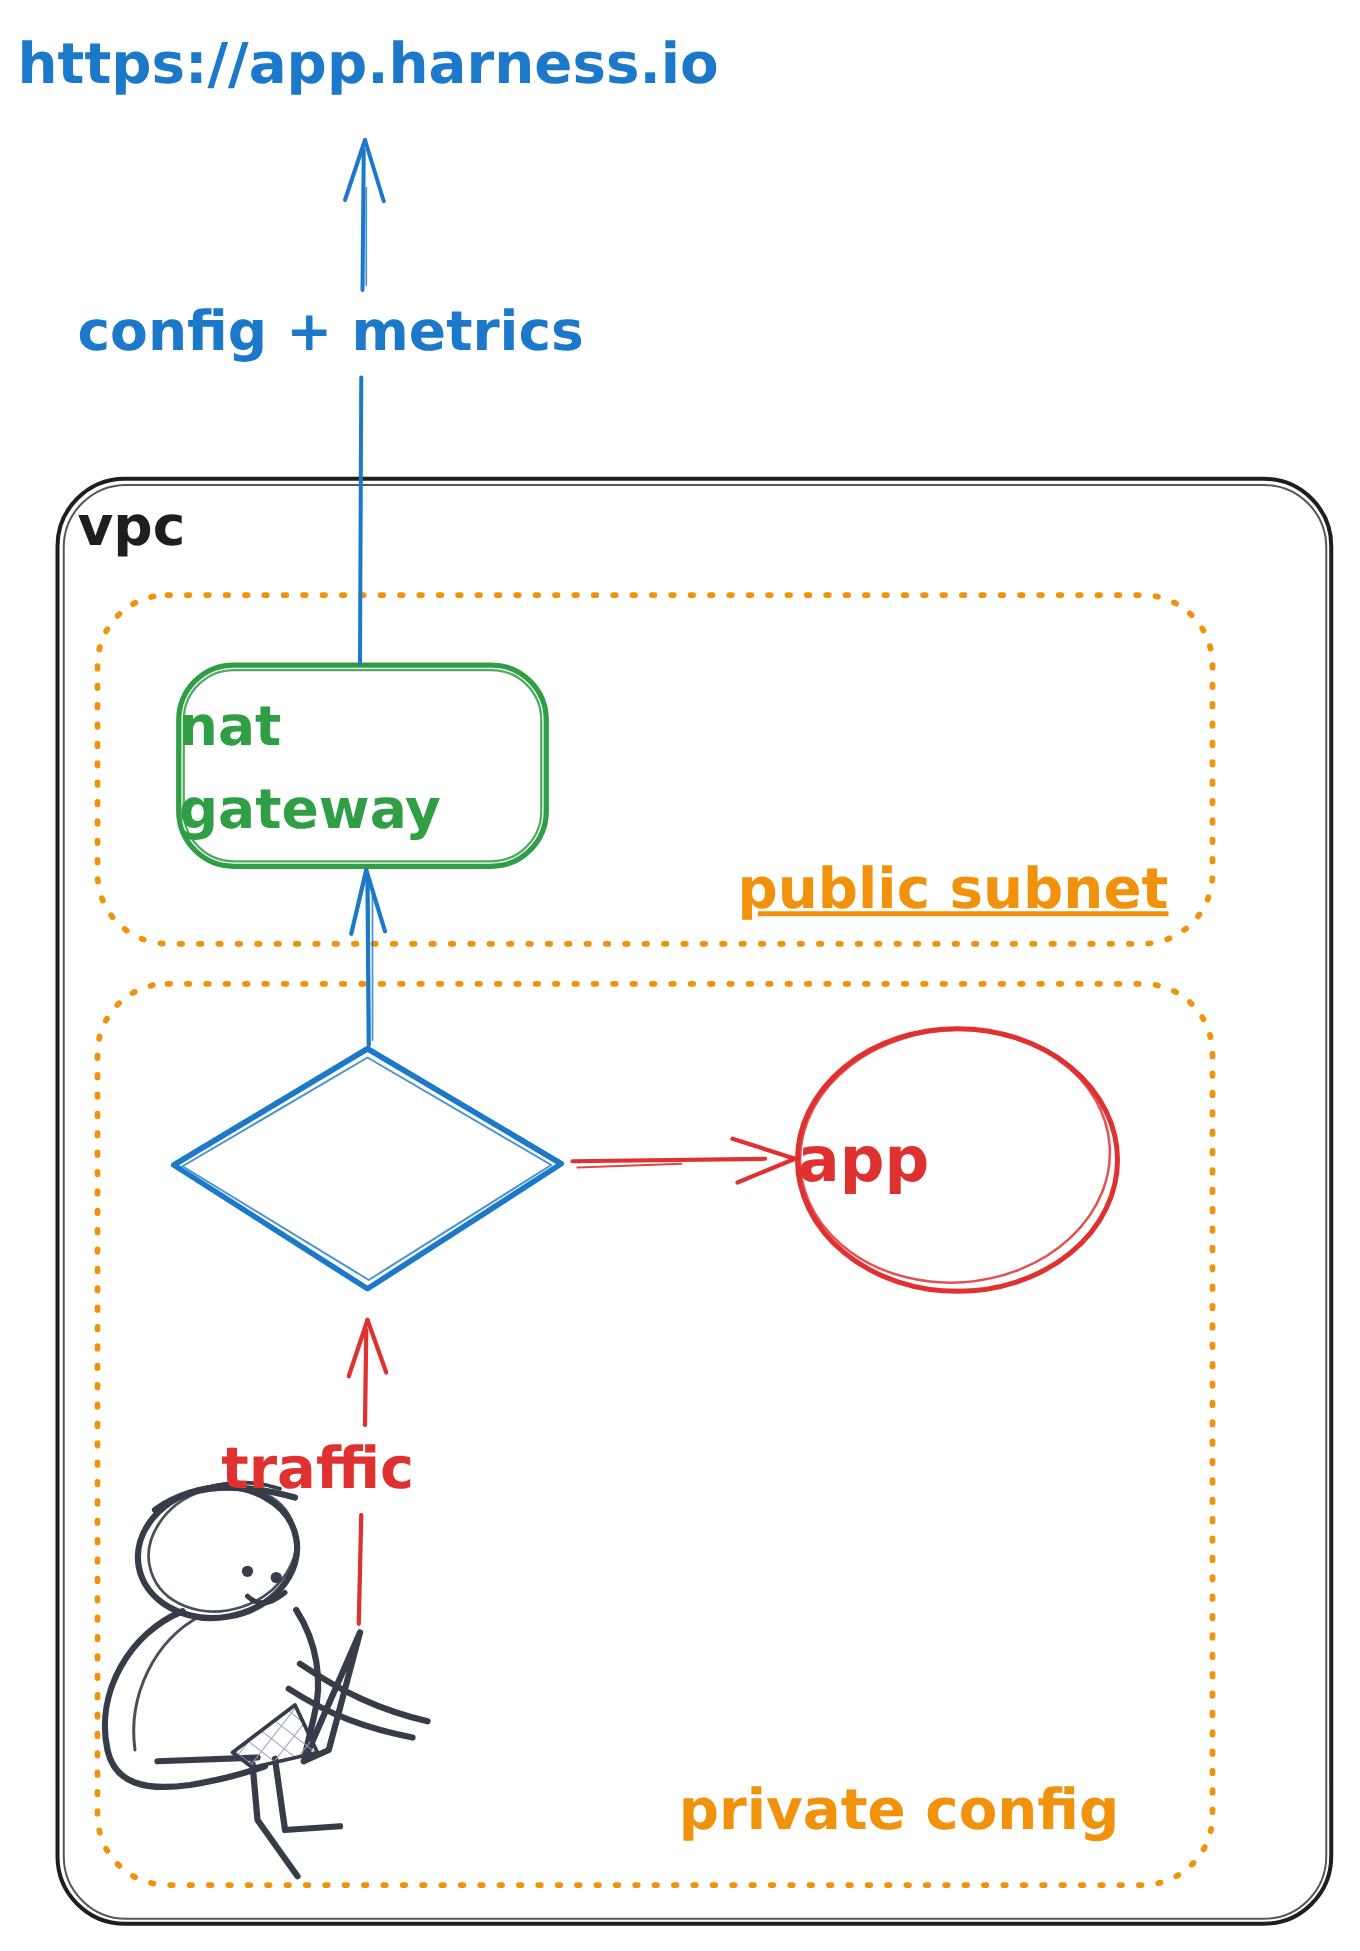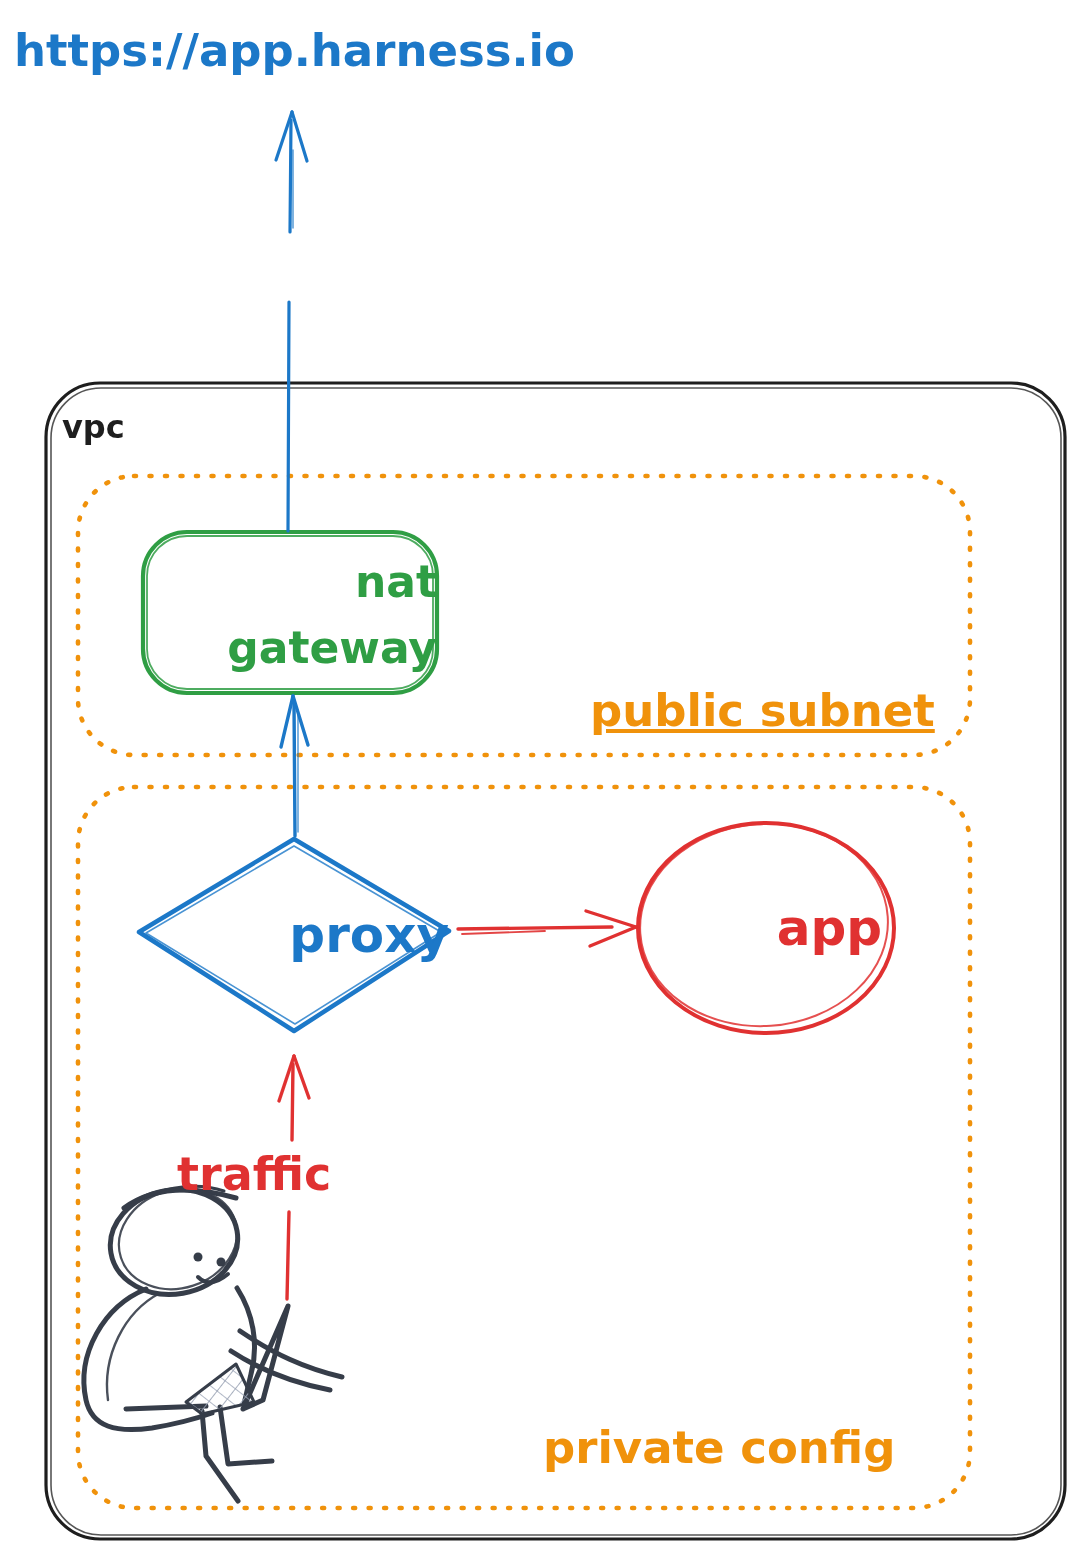--- a/index.html
+++ b/index.html
@@ -25,21 +25,21 @@
     font-weight:bold;
     white-space:nowrap;
     line-height:1.2;
     letter-spacing:0px;
   }
   .c-blue{color:var(--blue);}
   .c-green{color:var(--green);}
   .c-orange{color:var(--orange);}
   .c-red{color:var(--red);}
   .c-ink{color:var(--ink);}
-  .center{text-align:right;}
+  .center{text-align:left;}
   .prelines{white-space:pre-line;}
 
   
   .sk{fill:none;stroke-linecap:round;stroke-linejoin:round;}
   .s-ink{stroke:var(--ink);}
   .s-blue{stroke:var(--blue);}
   .s-green{stroke:var(--green);}
   .s-orange{stroke:var(--orange);}
   .s-red{stroke:var(--red);}
   .s-person{stroke:var(--person);}
@@ -129,29 +129,29 @@
     </g>
 
     <g class="sk s-person" stroke-width="5">
       <path d="M288 1306 L243 1409 M288 1306 L263 1400 L243 1409"></path>
       <polygon points="186,1402 236,1364 254,1402 202,1414" fill="url(#xh)" stroke-width="3"></polygon>
     </g>
   </svg>
 
   <div class="lbl c-blue" style="left:14px;top:24px;font-size:45px;">https://app.harness.io</div>
 
+  <div class="lbl c-blue" style="left:62px;top:240px;font-size:44px;">config + metrics</div>
 
-  <div class="lbl c-ink" style="left:62px;top:408px;font-size:32px;">vpc</div>
+  <div class="lbl c-ink" style="left:62px;top:396px;font-size:44px;">vpc</div>
 
   <div class="lbl c-green center prelines" style="left:143px;top:549px;width:294px;font-size:44px;line-height:1.5;">nat
 gateway</div>
 
   <div class="lbl c-orange" style="left:590px;top:684px;font-size:45px;text-decoration:underline;">public subnet</div>
 
-  <div class="lbl c-blue center" style="left:139px;top:905px;width:310px;font-size:50px;">proxy</div>
 
   <div class="lbl c-red center" style="left:638px;top:898px;width:244px;font-size:50px;">app</div>
 
   <div class="lbl c-red" style="left:177px;top:1147px;font-size:46px;">traffic</div>
 
   <div class="lbl c-orange" style="left:543px;top:1421px;font-size:45px;">private config</div>
 
 </div>
 
 </body></html>

